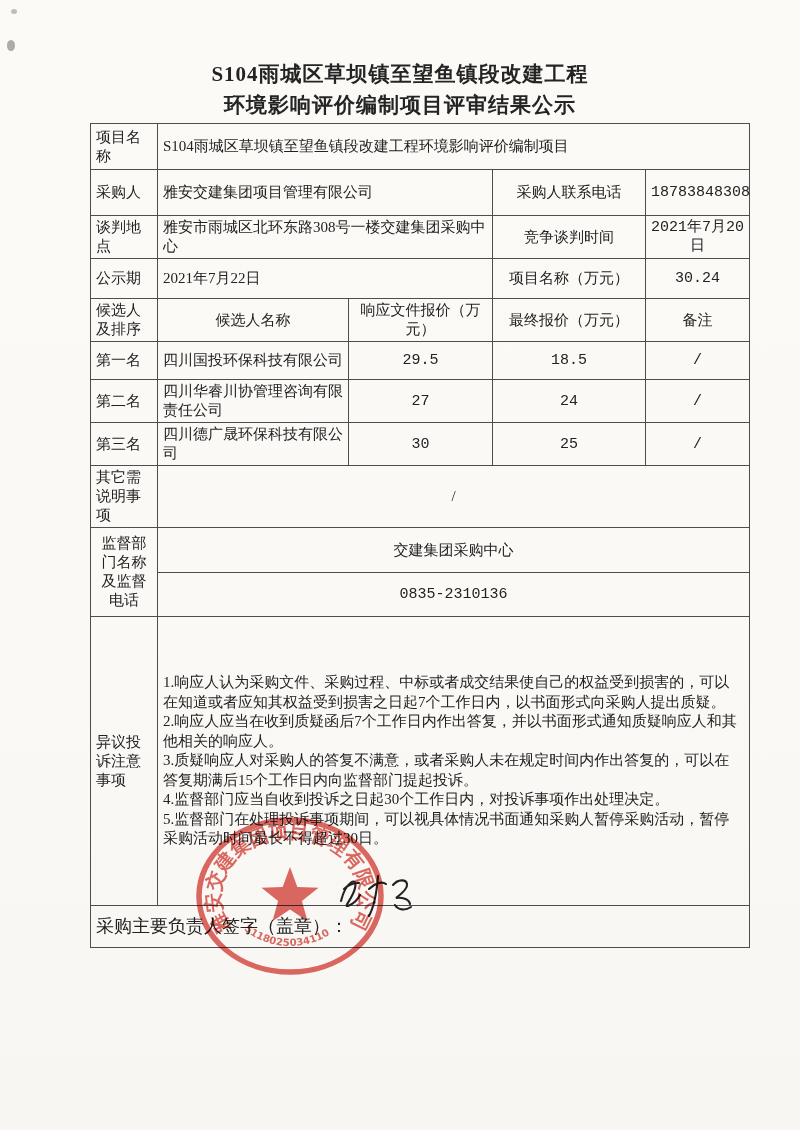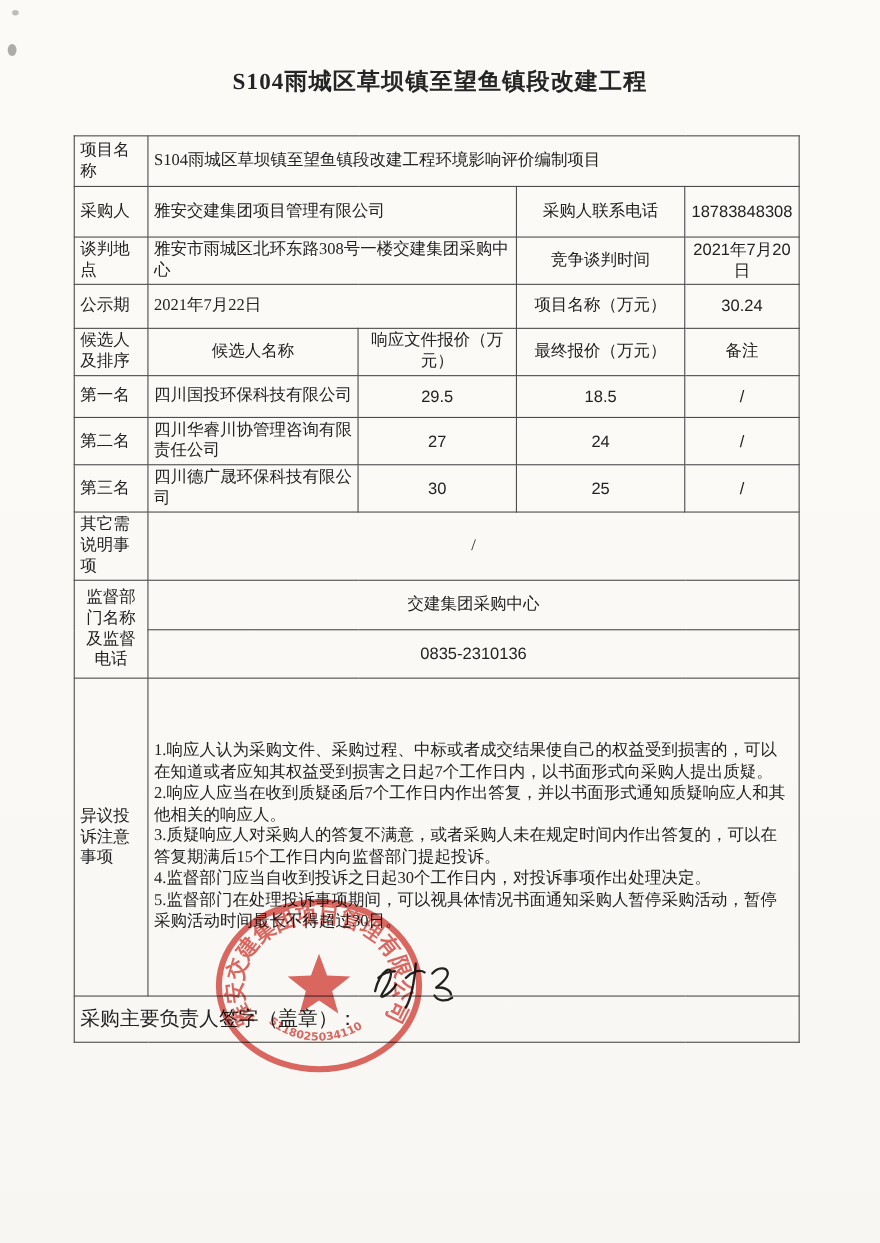--- a/index.html
+++ b/index.html
@@ -14,35 +14,35 @@
     color:#1e1e1e;
     padding-left:26px;
   }
   .scan-dot { position:absolute; background:#8a8a86; border-radius:50%; opacity:.55; }
   .doc-title {
     position:absolute; top:59px; left:0; width:800px;
     text-align:center; font-size:21px; line-height:31px;
     font-weight:600; letter-spacing:1px; color:#242424;
   }
   table.doc {
-    position:absolute; left:67px; top:123px; width:659px;
+    position:absolute; left:90px; top:123px; width:659px;
     border-collapse:collapse; table-layout:fixed;
     font-size:15px; color:#222;
   }
   table.doc td {
     border:1.7px solid #4d4d4d;
     padding:2px 5px; vertical-align:middle;
     overflow:hidden; line-height:19px;
   }
   td.lbl   { text-align:left; }
   td.lbl-c { text-align:center; padding:2px 3px; }
   td.val-l { text-align:left;margin-left:38px; }
   td.val-c { text-align:center; }
   td.hdr   { text-align:center; }
-  td.num   { text-align:center; font-family:Liberation Sans, sans-serif; }
+  td.num   { text-align:center; font-family:Liberation Mono, monospace; }
   td.objection-cell { padding:6px 10px 6px 6px;margin-top:20px; }
   .obj-line { text-align:left; line-height:19.5px; }
   td.sig-cell { text-align:left; padding-left:7px; font-size:18px; }
   .seal {
     position:absolute; left:192px; top:813px; width:196px; height:166px;
     opacity:.8; mix-blend-mode:multiply; pointer-events:none;
   }
   .signature {
     position:absolute; left:336px; top:869px; width:80px; height:52px;
     pointer-events:none;
@@ -51,20 +51,21 @@
 </head>
 <body>
 
 <div class="page">
 
   <div class="scan-dot" style="left:11px; top:9px; width:6px; height:5px;"></div>
   <div class="scan-dot" style="left:7px; top:40px; width:8px; height:11px; opacity:.7;"></div>
 
   <div class="doc-title">
     <div>S104雨城区草坝镇至望鱼镇段改建工程</div>
+    <div>环境影响评价编制项目评审结果公示</div>
   </div>
 
   <table class="doc">
     <colgroup>
       <col style="width:67px">
         <col style="width:191px">
         <col style="width:144px">
       <col style="width:153px">
         <col style="width:104px">
     </colgroup>

